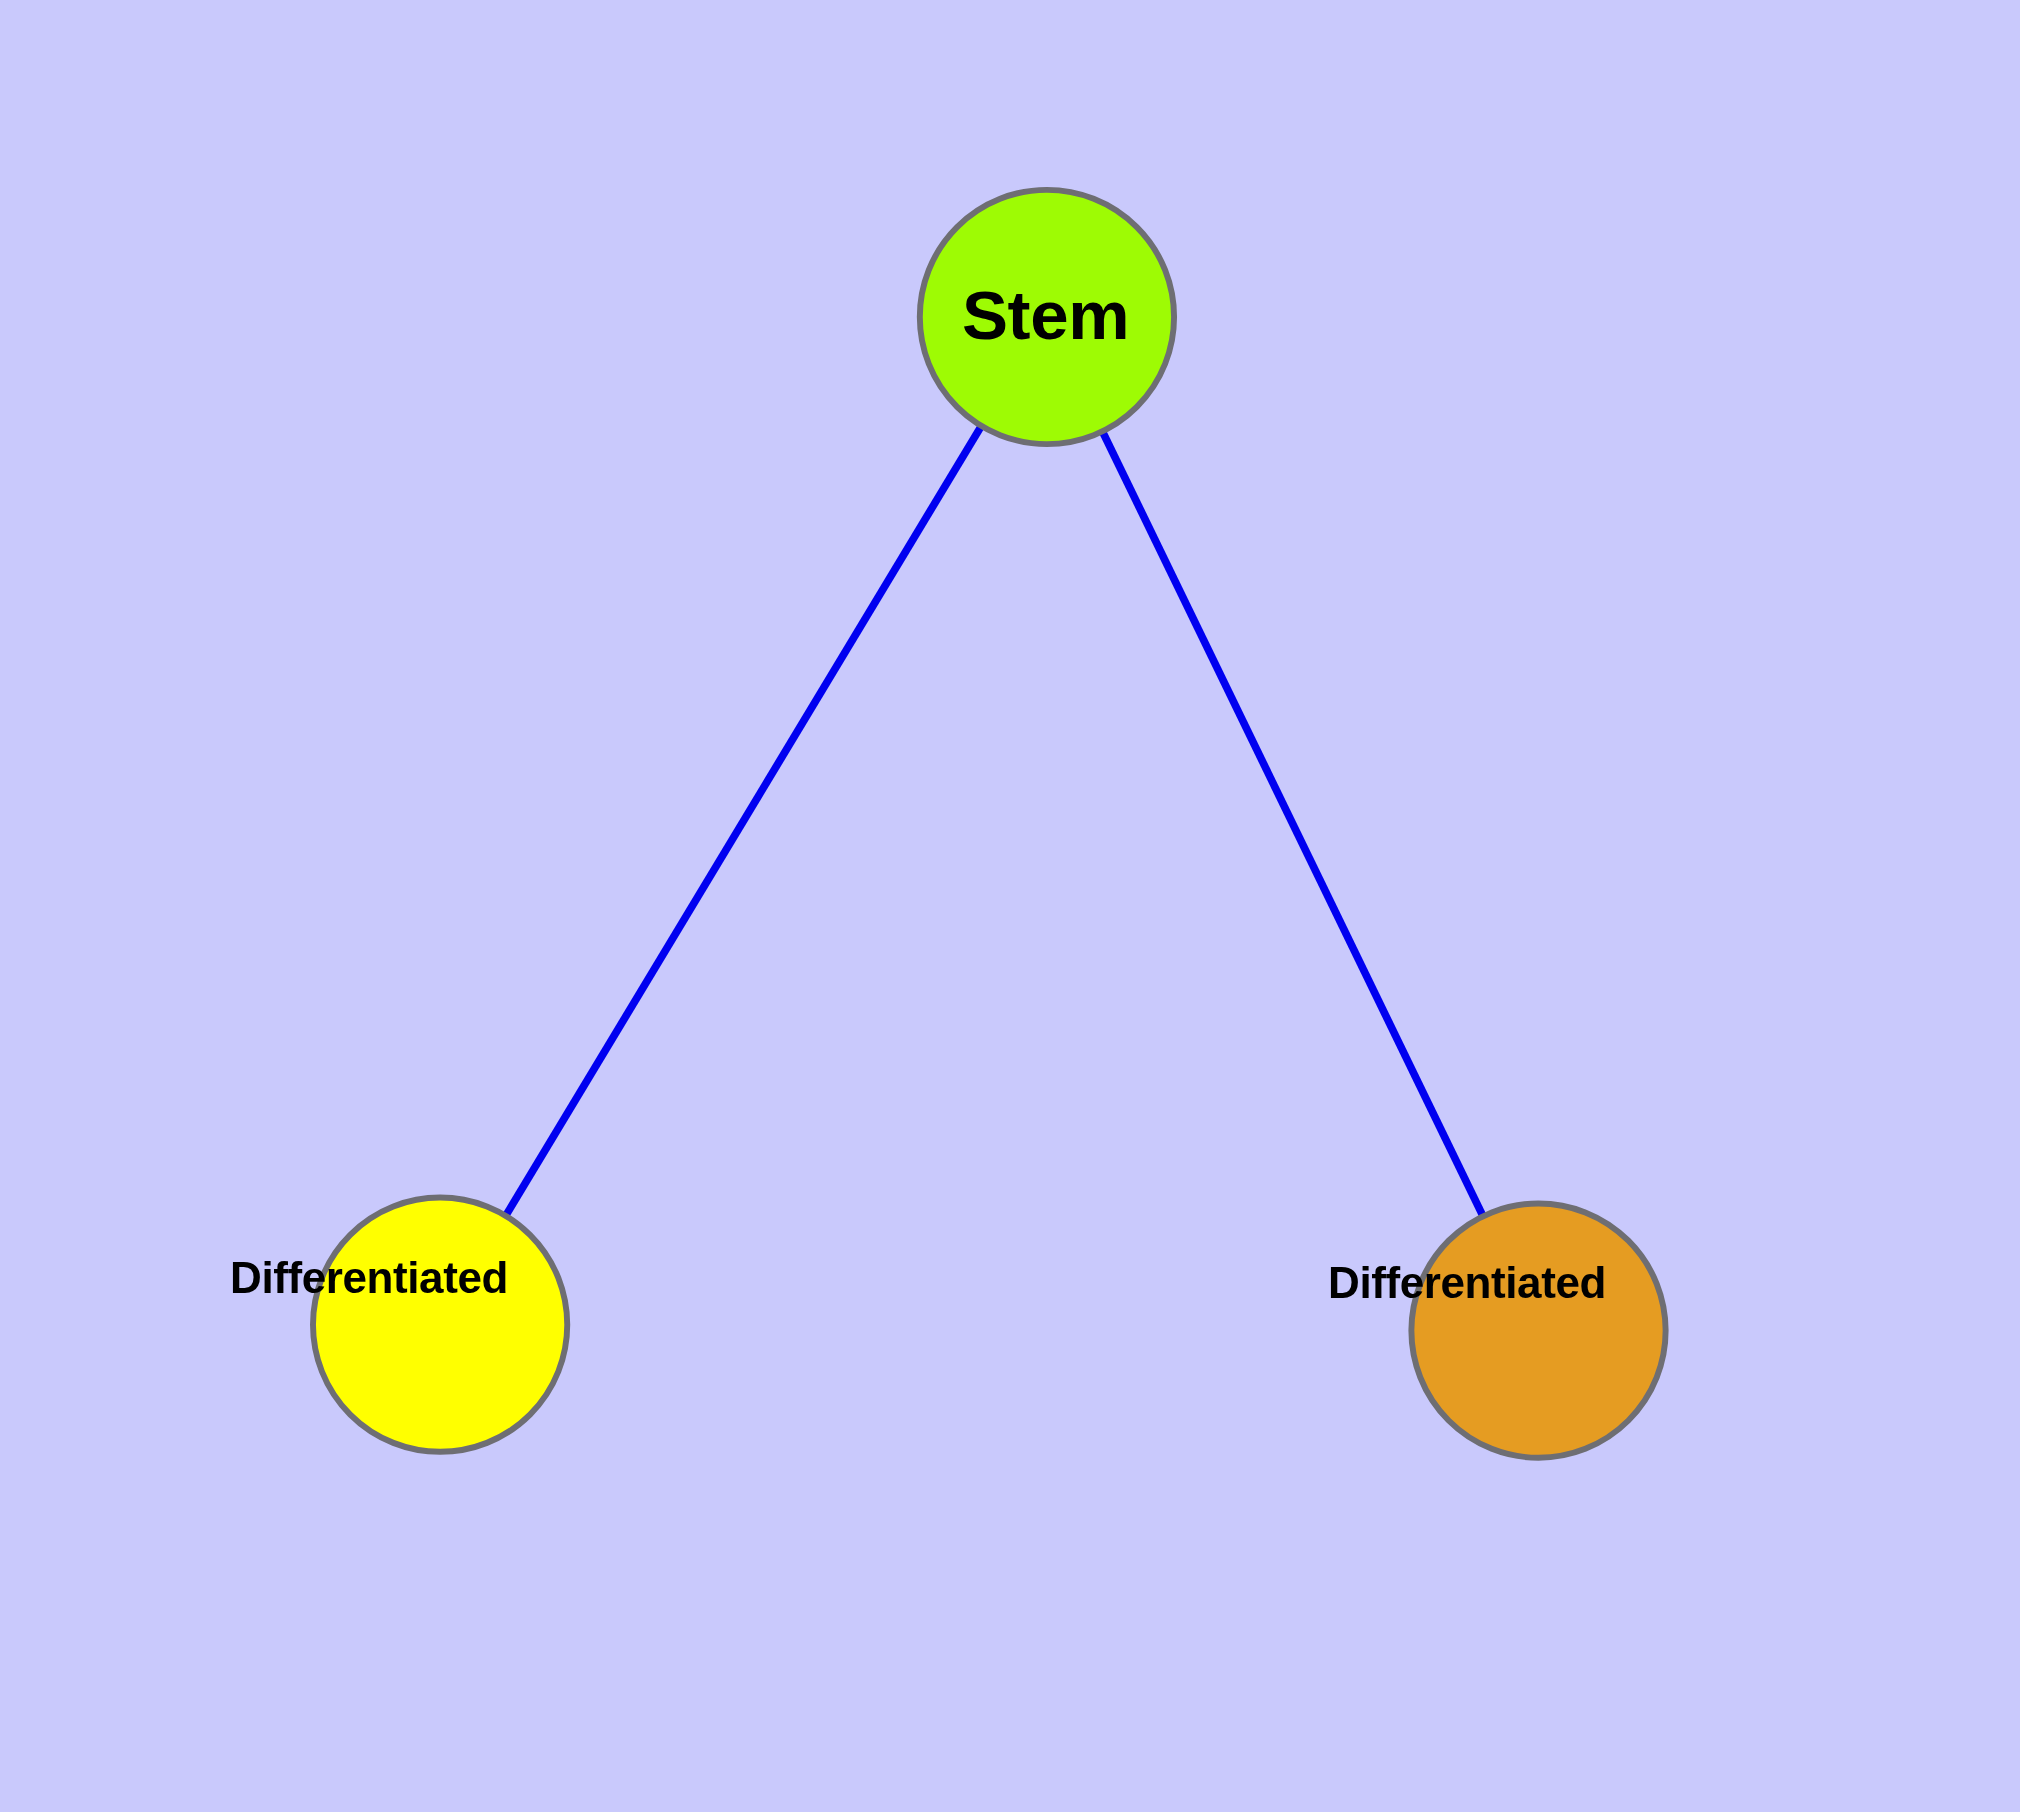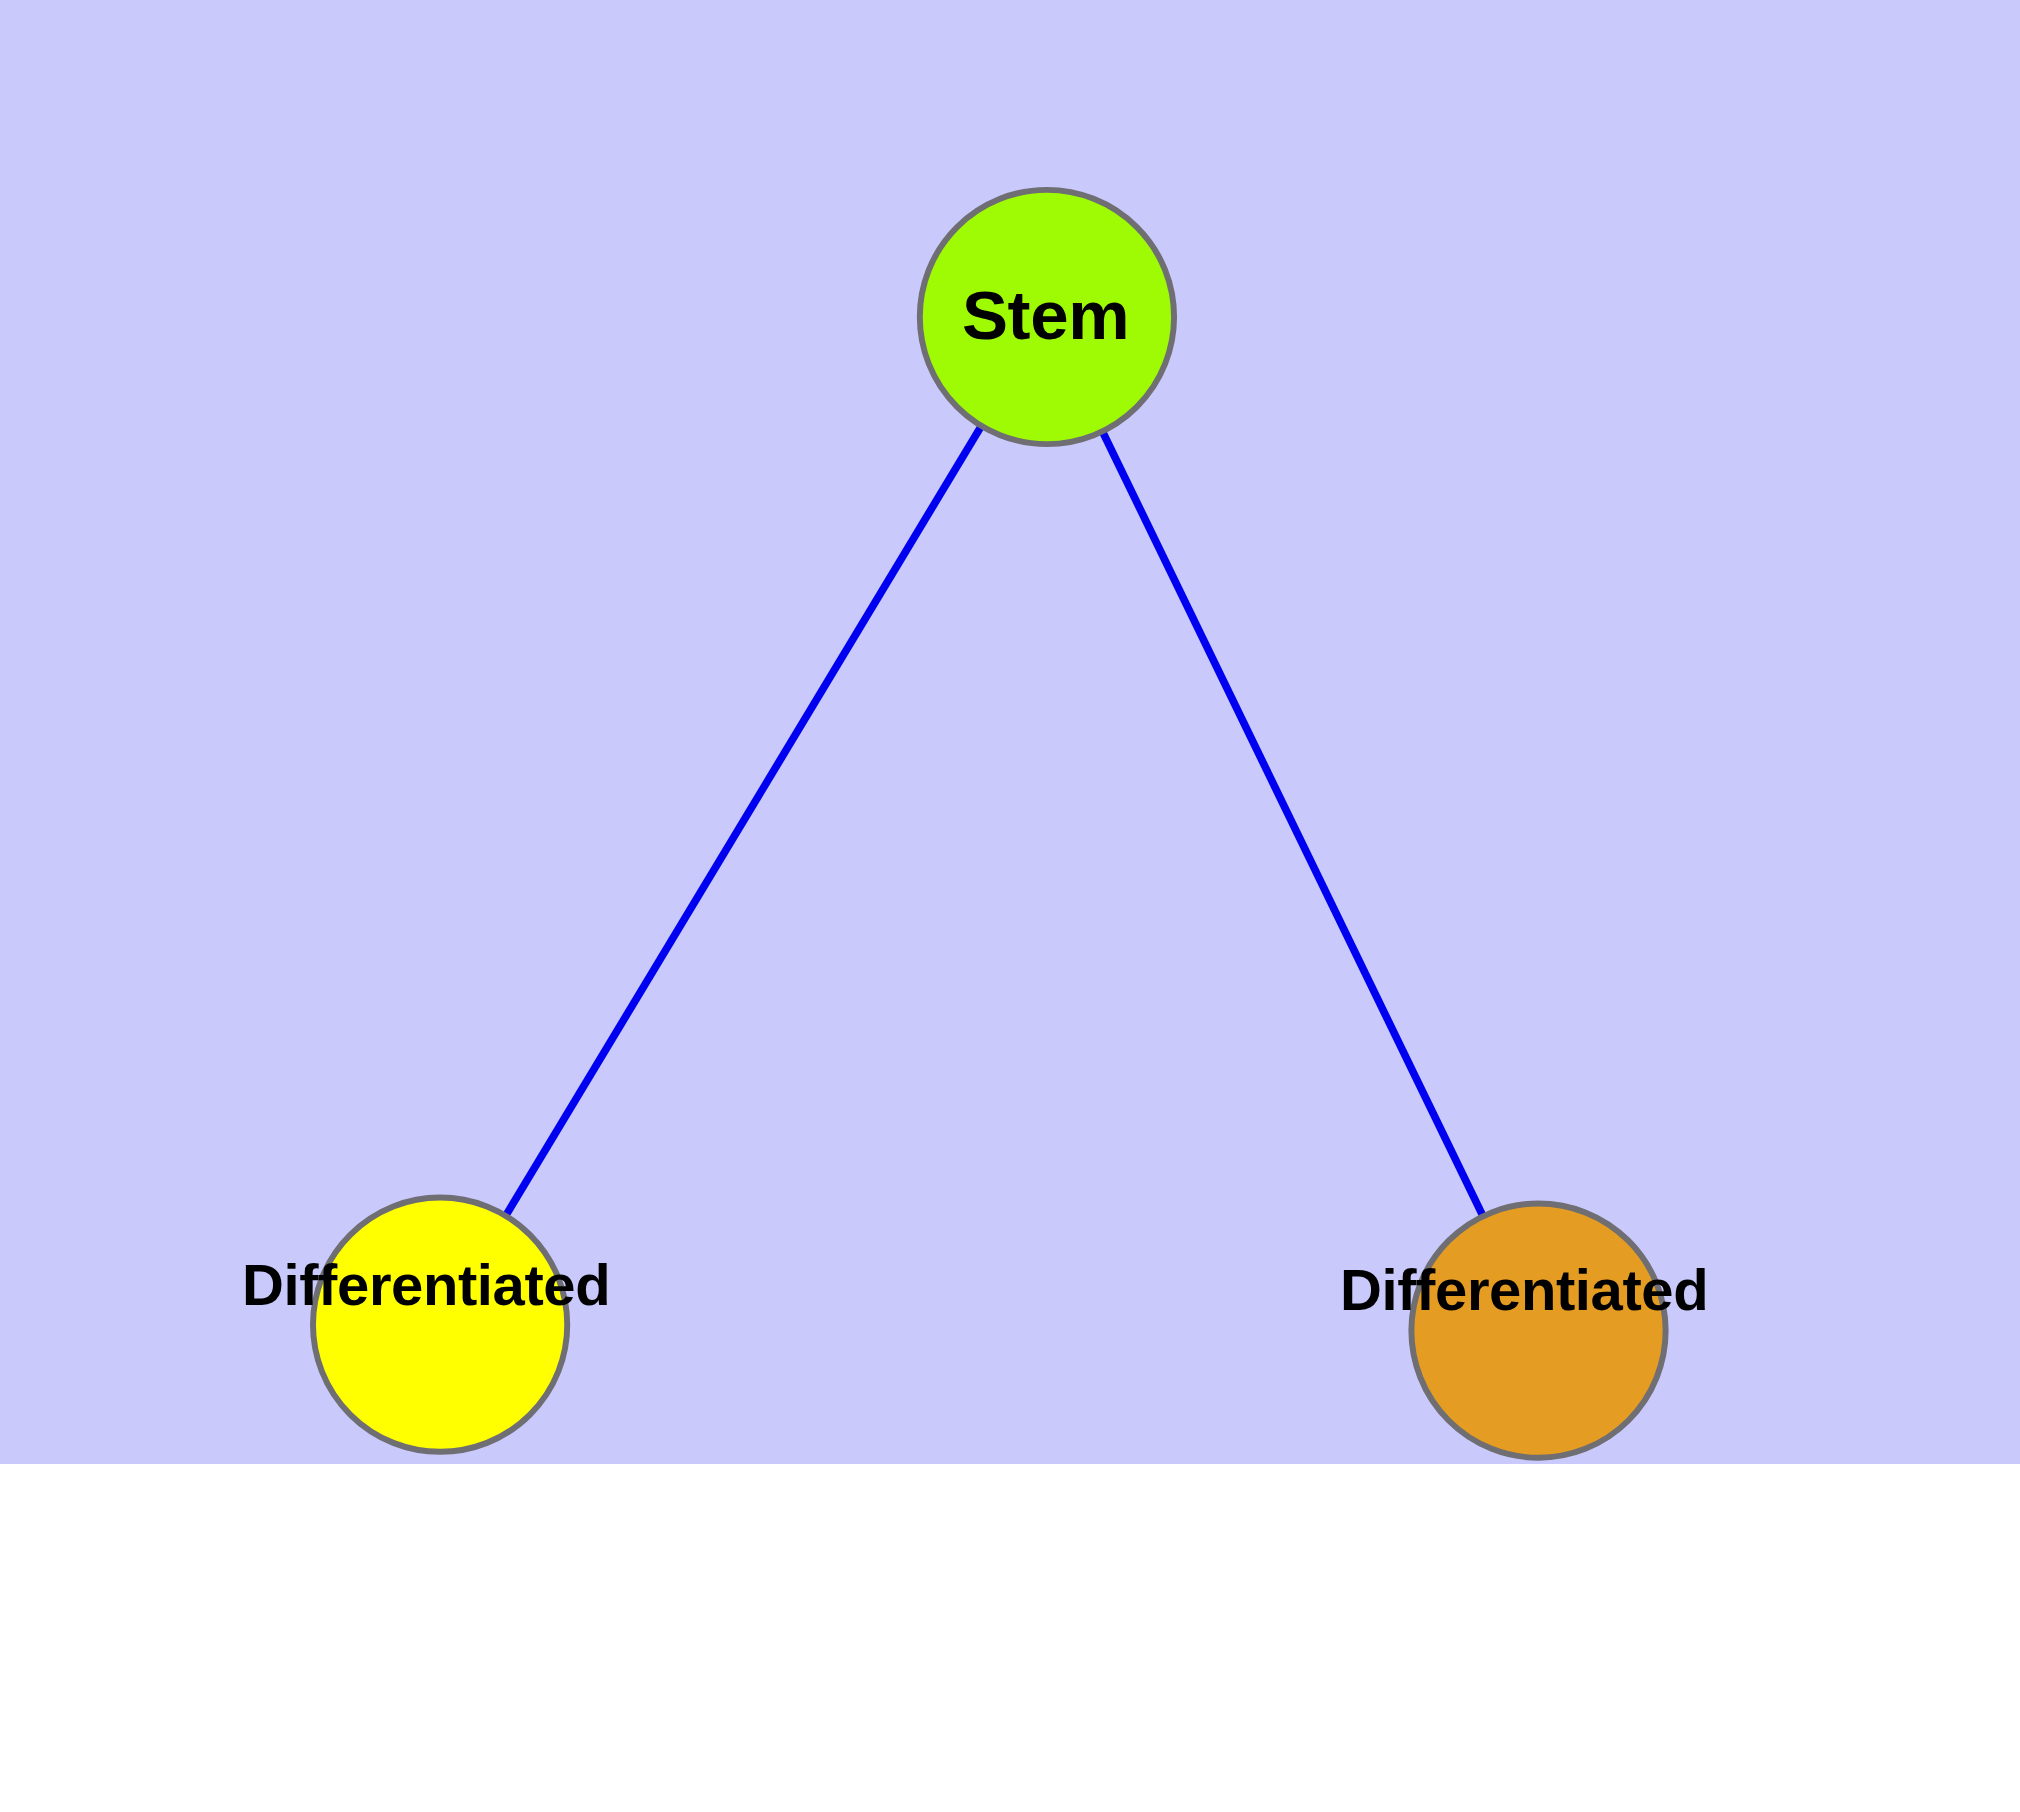--- a/index.html
+++ b/index.html
@@ -31,31 +31,30 @@
     position: absolute;
     text-align: center;
     color: #000000;
     font-weight: bold;
     line-height: 1.08;
     white-space: pre;
     pointer-events: none;
     letter-spacing: -0.4px;
   }
   .node-label.big {
-    font-size: 58px;
-    margin-left: 12px;
+    font-size: 44px;
   }
   .node-label.stem {
     font-size: 69px;
   }
 </style>
 </head>
 <body>
 
-<div id="canvas" style="width: 2021px; height: 1464px;">
+<div id="canvas" style="width: 2021px; height: 1812px;">
 
   <div id="bg" style="background: rgb(201, 201, 252);"></div>
 
   <svg id="graph-svg" viewBox="0 0 2384 2138" xmlns="http://www.w3.org/2000/svg">
     <g id="edge-layer">
         <line x1="1235" y1="374" x2="519" y2="1563" stroke="#0000F0" stroke-width="9" stroke-linecap="butt"></line>
         <line x1="1235" y1="374" x2="1815" y2="1570" stroke="#0000F0" stroke-width="9" stroke-linecap="butt"></line>
       </g>
     <g id="node-layer">
         <circle cx="1235" cy="374" r="150" fill="#9EFB04" stroke="#6E6E73" stroke-width="7"></circle>

